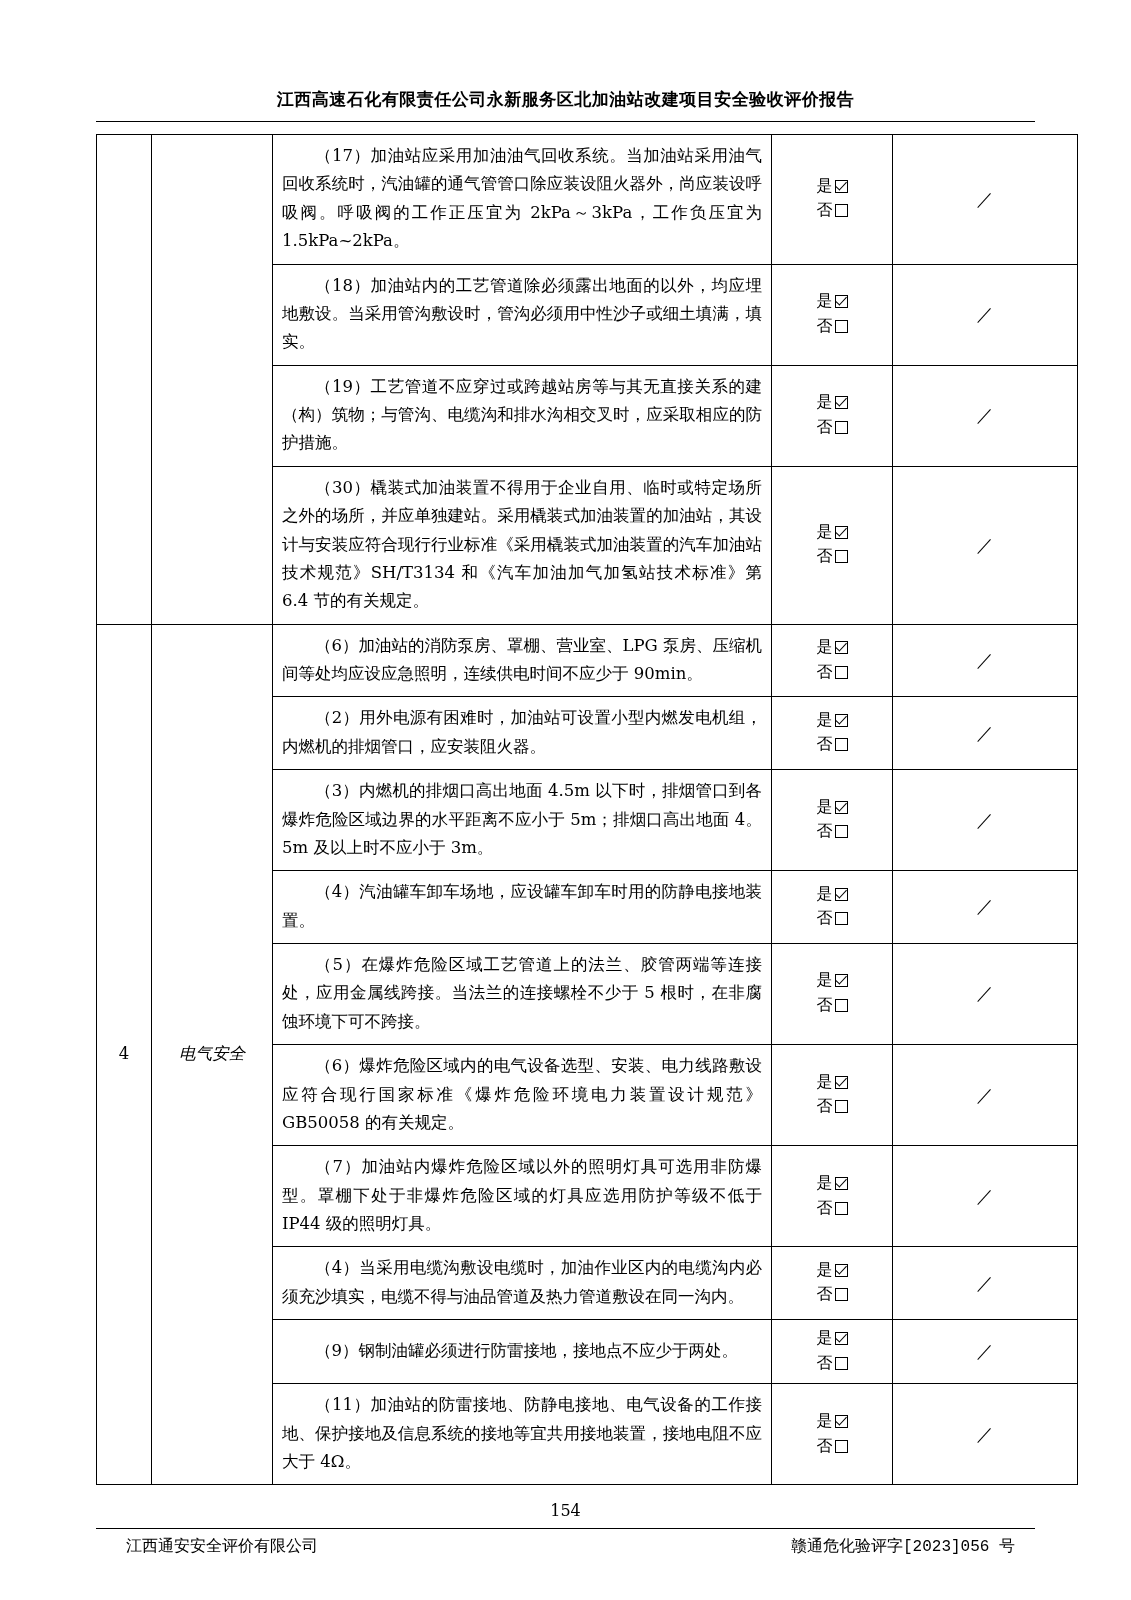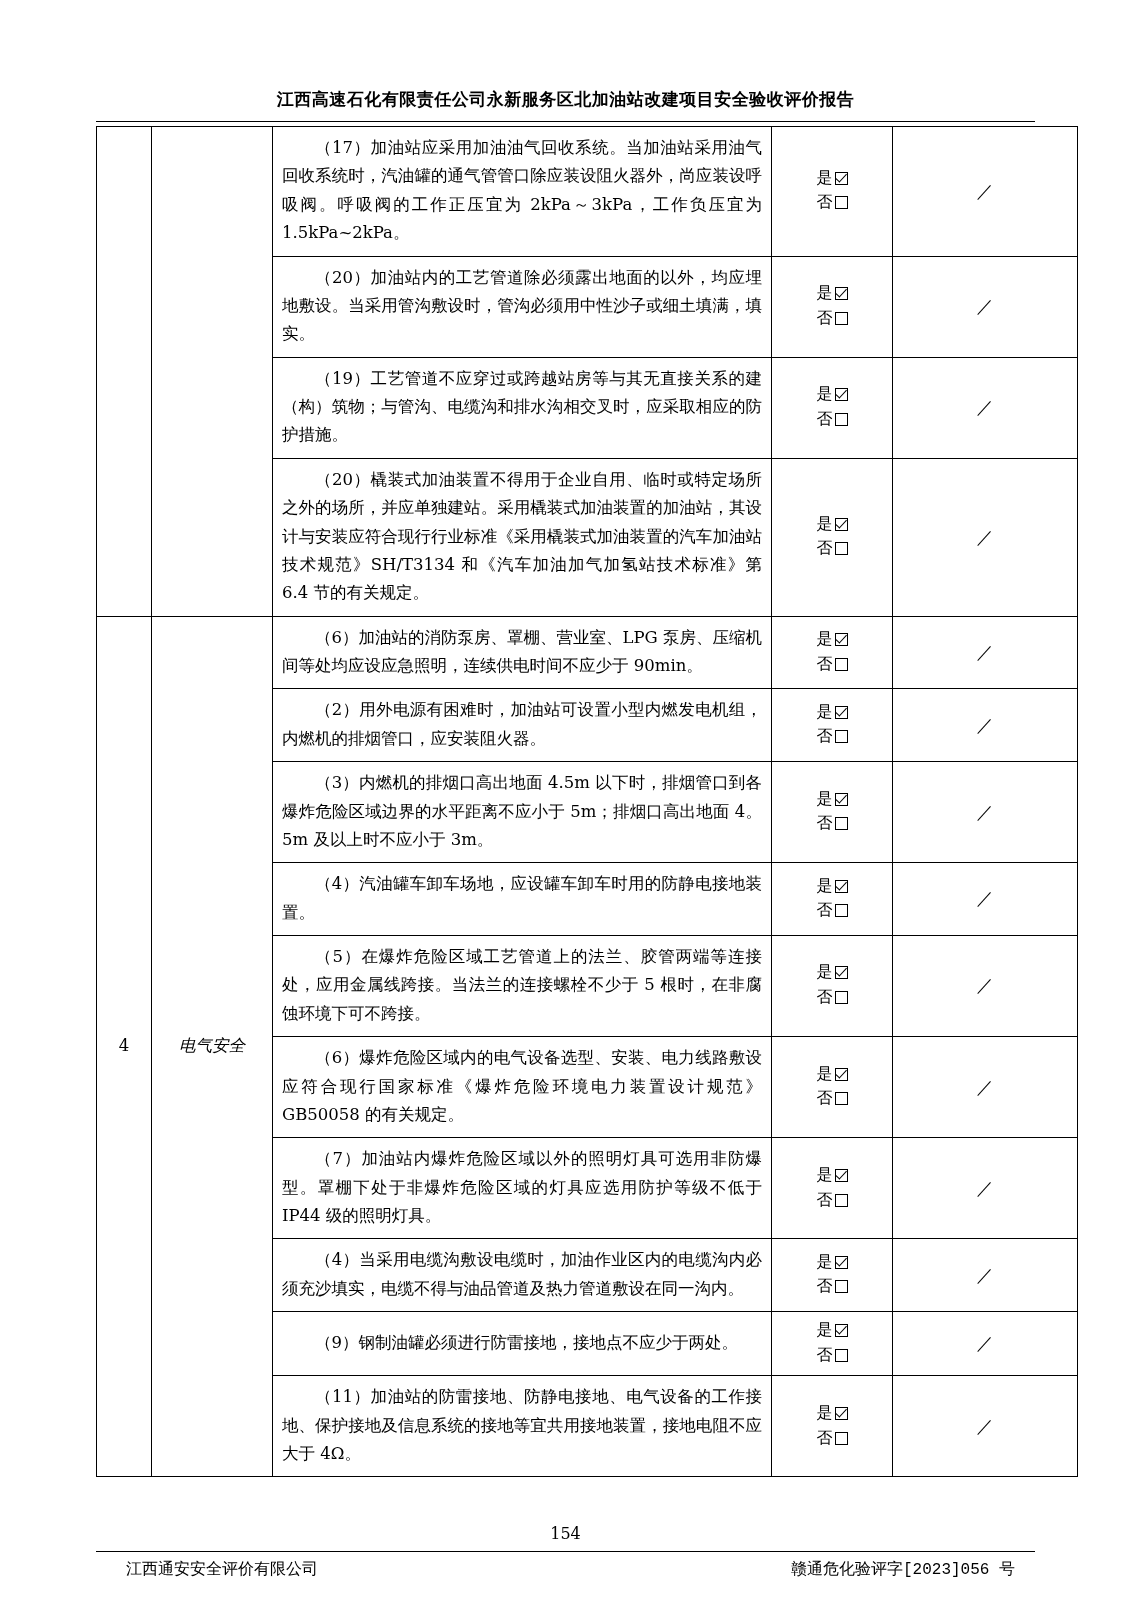--- a/index.html
+++ b/index.html
@@ -30,21 +30,21 @@
   }
   .header-rule {
     border-bottom: 1px solid #000;
     margin: 0 0 0 0;
     width: 100%;
   }
   table.main {
     border-collapse: collapse;
     width: 100%;
     table-layout: fixed;
-    margin-top: 4px;
+    margin-top: 12px;
   }
   table.main td {
     border: 1px solid #000;
     vertical-align: middle;
     font-family: "DejaVu Serif", "Liberation Serif", serif;
     font-size: 16.5px;
     line-height: 1.72;
   }
   td.col-no {
     width: 52px;
@@ -105,21 +105,21 @@
     width: 5px;
     height: 10px;
     border: solid #000;
     border-width: 0 1.6px 1.6px 0;
     transform: rotate(43deg);
   }
   .slash {
     font-size: 17px;
   }
   .page-footer {
-    margin-top: 47px;
+    margin-top: 16px;
   }
   .page-number {
     text-align: center;
     font-family: "DejaVu Serif", "Liberation Serif", serif;
     font-size: 16px;
     padding-bottom: 8px;
   }
   .footer-rule {
     border-bottom: 1px solid #000;
     width: 100%;
@@ -155,21 +155,21 @@
           <span class="check-pair">
             <span class="check-line"><span>是</span><span class="box checked"></span></span><br>
             <span class="check-line"><span>否</span><span class="box"></span></span>
           </span>
         </td>
         <td class="col-note"><span class="slash">／</span></td>
       </tr>
 
       <tr>
         <td class="col-item">
-            <span class="indent">（20）加油站内的工艺管道除必须露出地面的以外，均应埋地敷设。当采用管沟敷设时，管沟必须用中性沙子或细土填满，填实。</span>
+            <span class="indent">（18）加油站内的工艺管道除必须露出地面的以外，均应埋地敷设。当采用管沟敷设时，管沟必须用中性沙子或细土填满，填实。</span>
           </td>
         <td class="col-check">
           <span class="check-pair">
             <span class="check-line"><span>是</span><span class="box checked"></span></span><br>
             <span class="check-line"><span>否</span><span class="box"></span></span>
           </span>
         </td>
         <td class="col-note"><span class="slash">／</span></td>
       </tr>
 
@@ -181,21 +181,21 @@
           <span class="check-pair">
             <span class="check-line"><span>是</span><span class="box checked"></span></span><br>
             <span class="check-line"><span>否</span><span class="box"></span></span>
           </span>
         </td>
         <td class="col-note"><span class="slash">／</span></td>
       </tr>
 
       <tr>
         <td class="col-item">
-            <span class="indent">（20）橇装式加油装置不得用于企业自用、临时或特定场所之外的场所，并应单独建站。采用橇装式加油装置的加油站，其设计与安装应符合现行行业标准《采用橇装式加油装置的汽车加油站技术规范》SH/T3134 和《汽车加油加气加氢站技术标准》第 6.4 节的有关规定。</span>
+            <span class="indent">（30）橇装式加油装置不得用于企业自用、临时或特定场所之外的场所，并应单独建站。采用橇装式加油装置的加油站，其设计与安装应符合现行行业标准《采用橇装式加油装置的汽车加油站技术规范》SH/T3134 和《汽车加油加气加氢站技术标准》第 6.4 节的有关规定。</span>
           </td>
         <td class="col-check">
           <span class="check-pair">
             <span class="check-line"><span>是</span><span class="box checked"></span></span><br>
             <span class="check-line"><span>否</span><span class="box"></span></span>
           </span>
         </td>
         <td class="col-note"><span class="slash">／</span></td>
       </tr>
 

